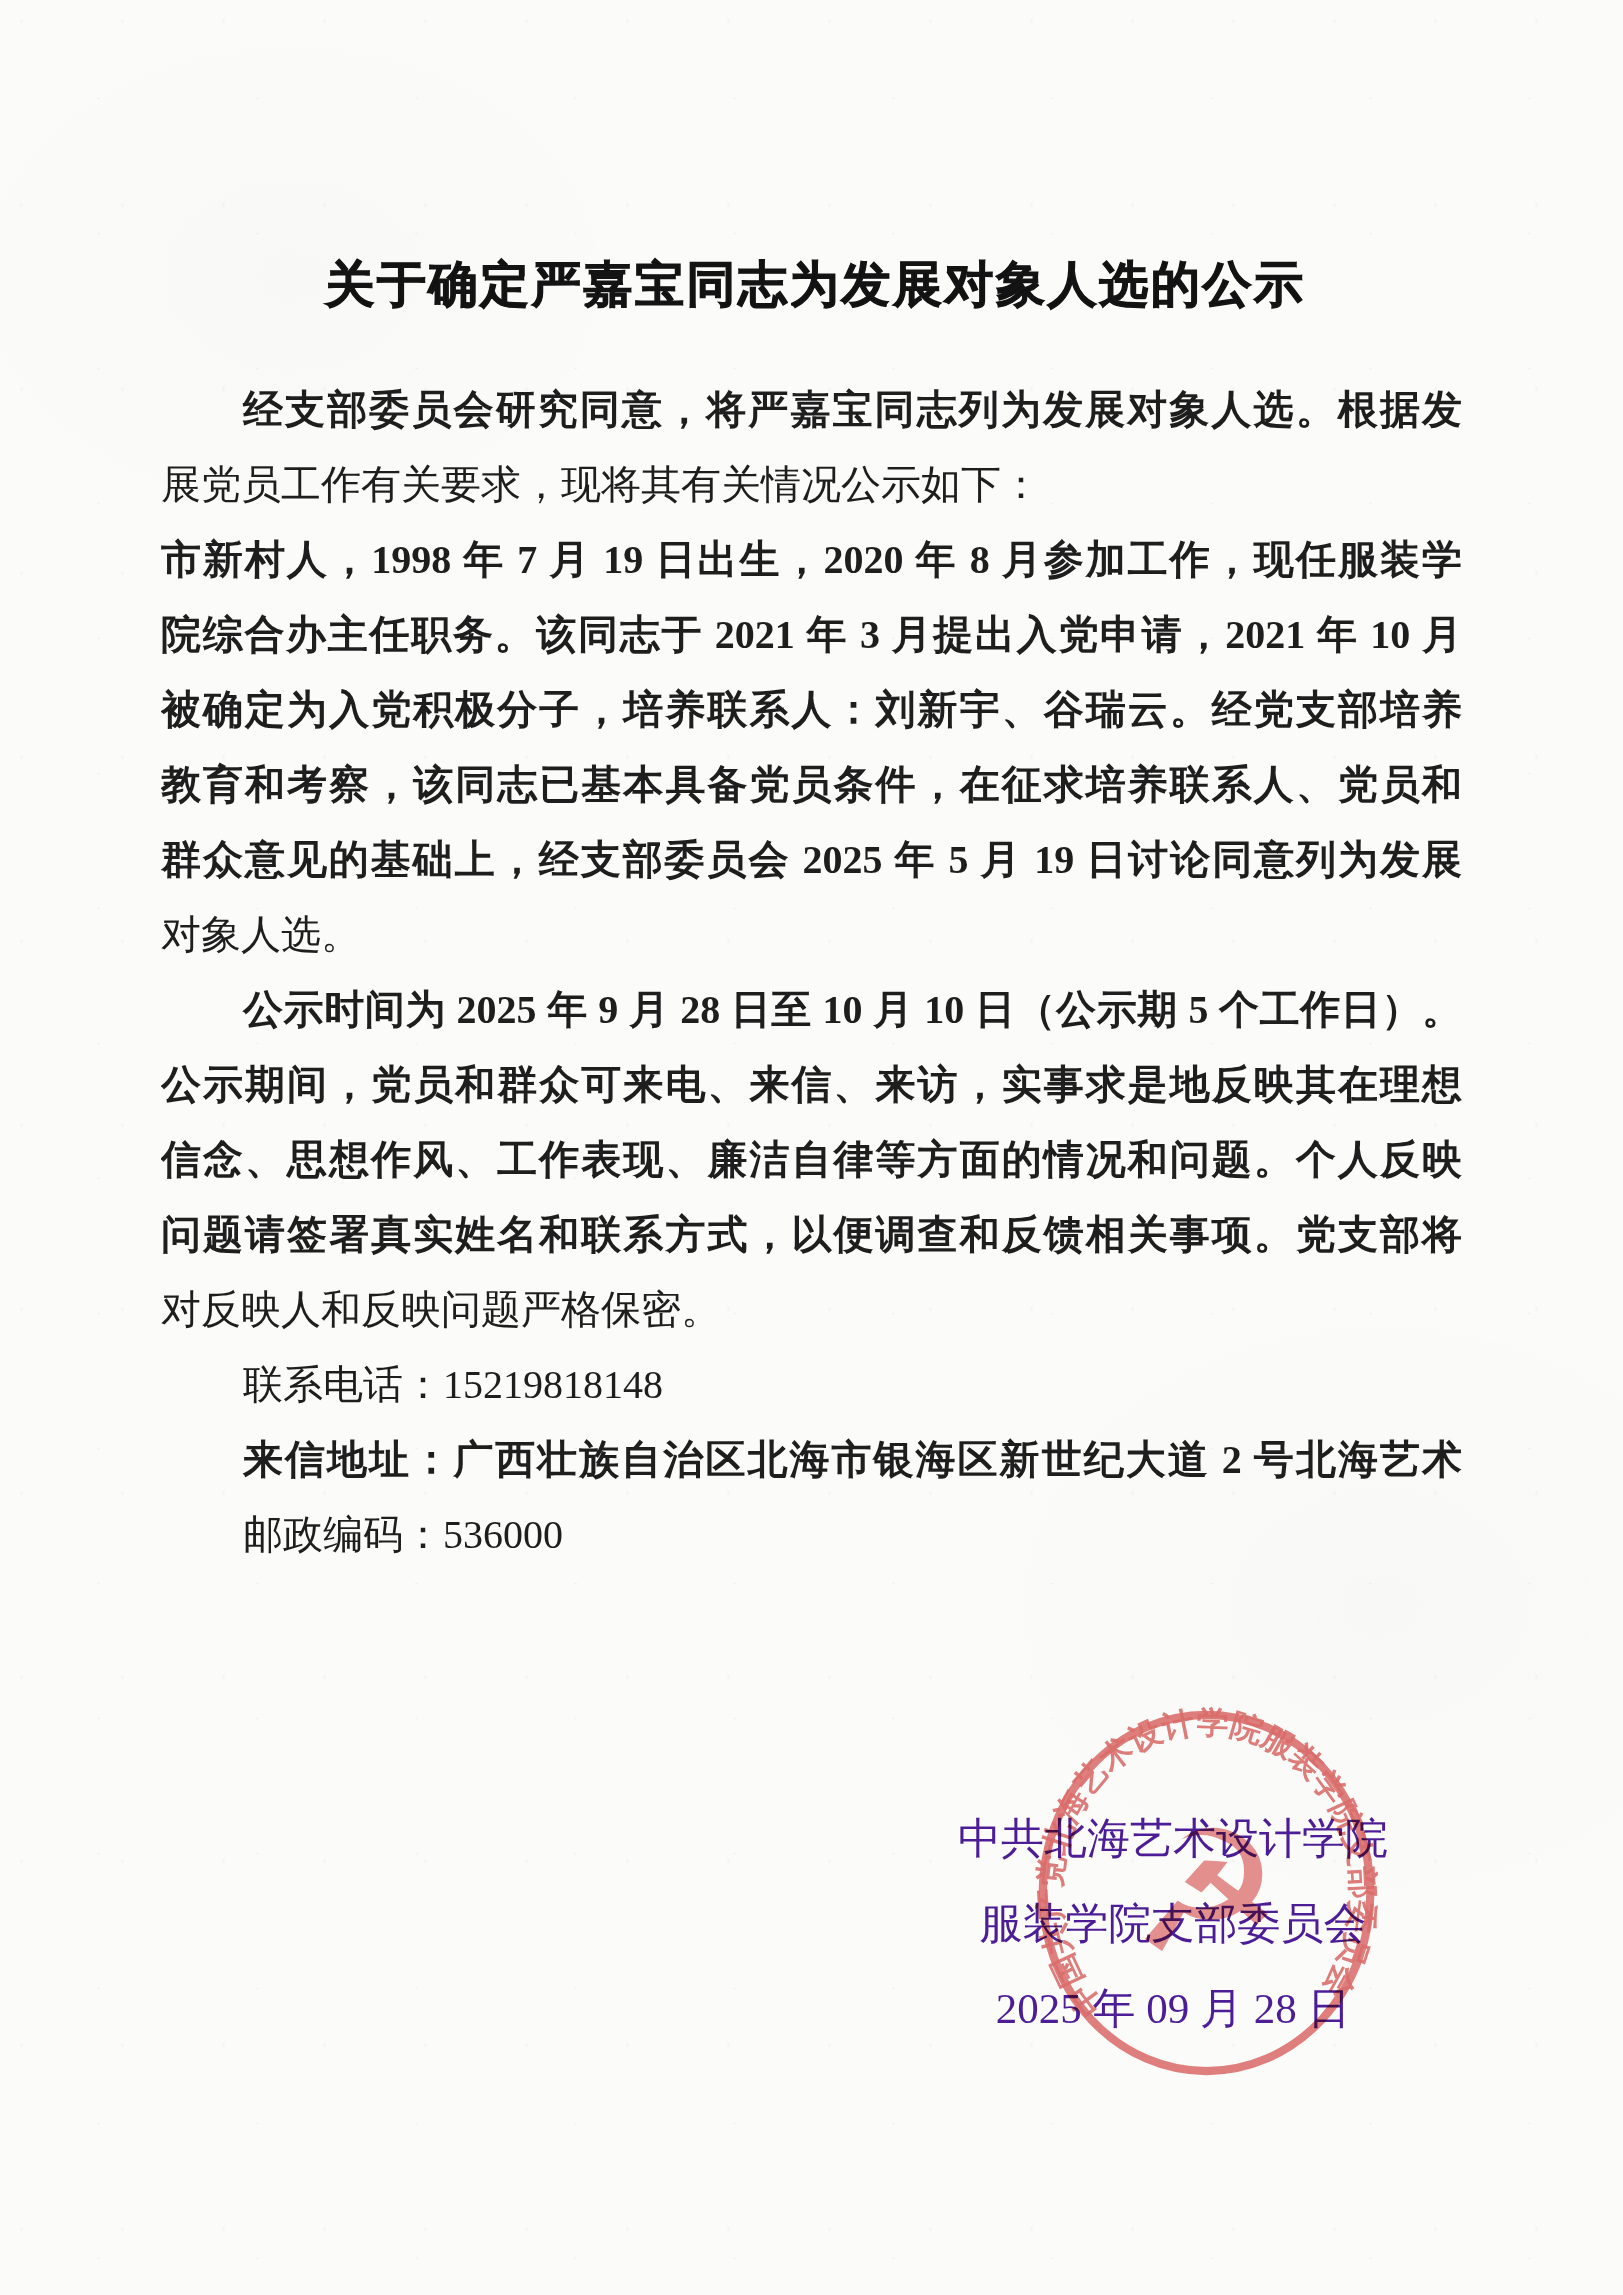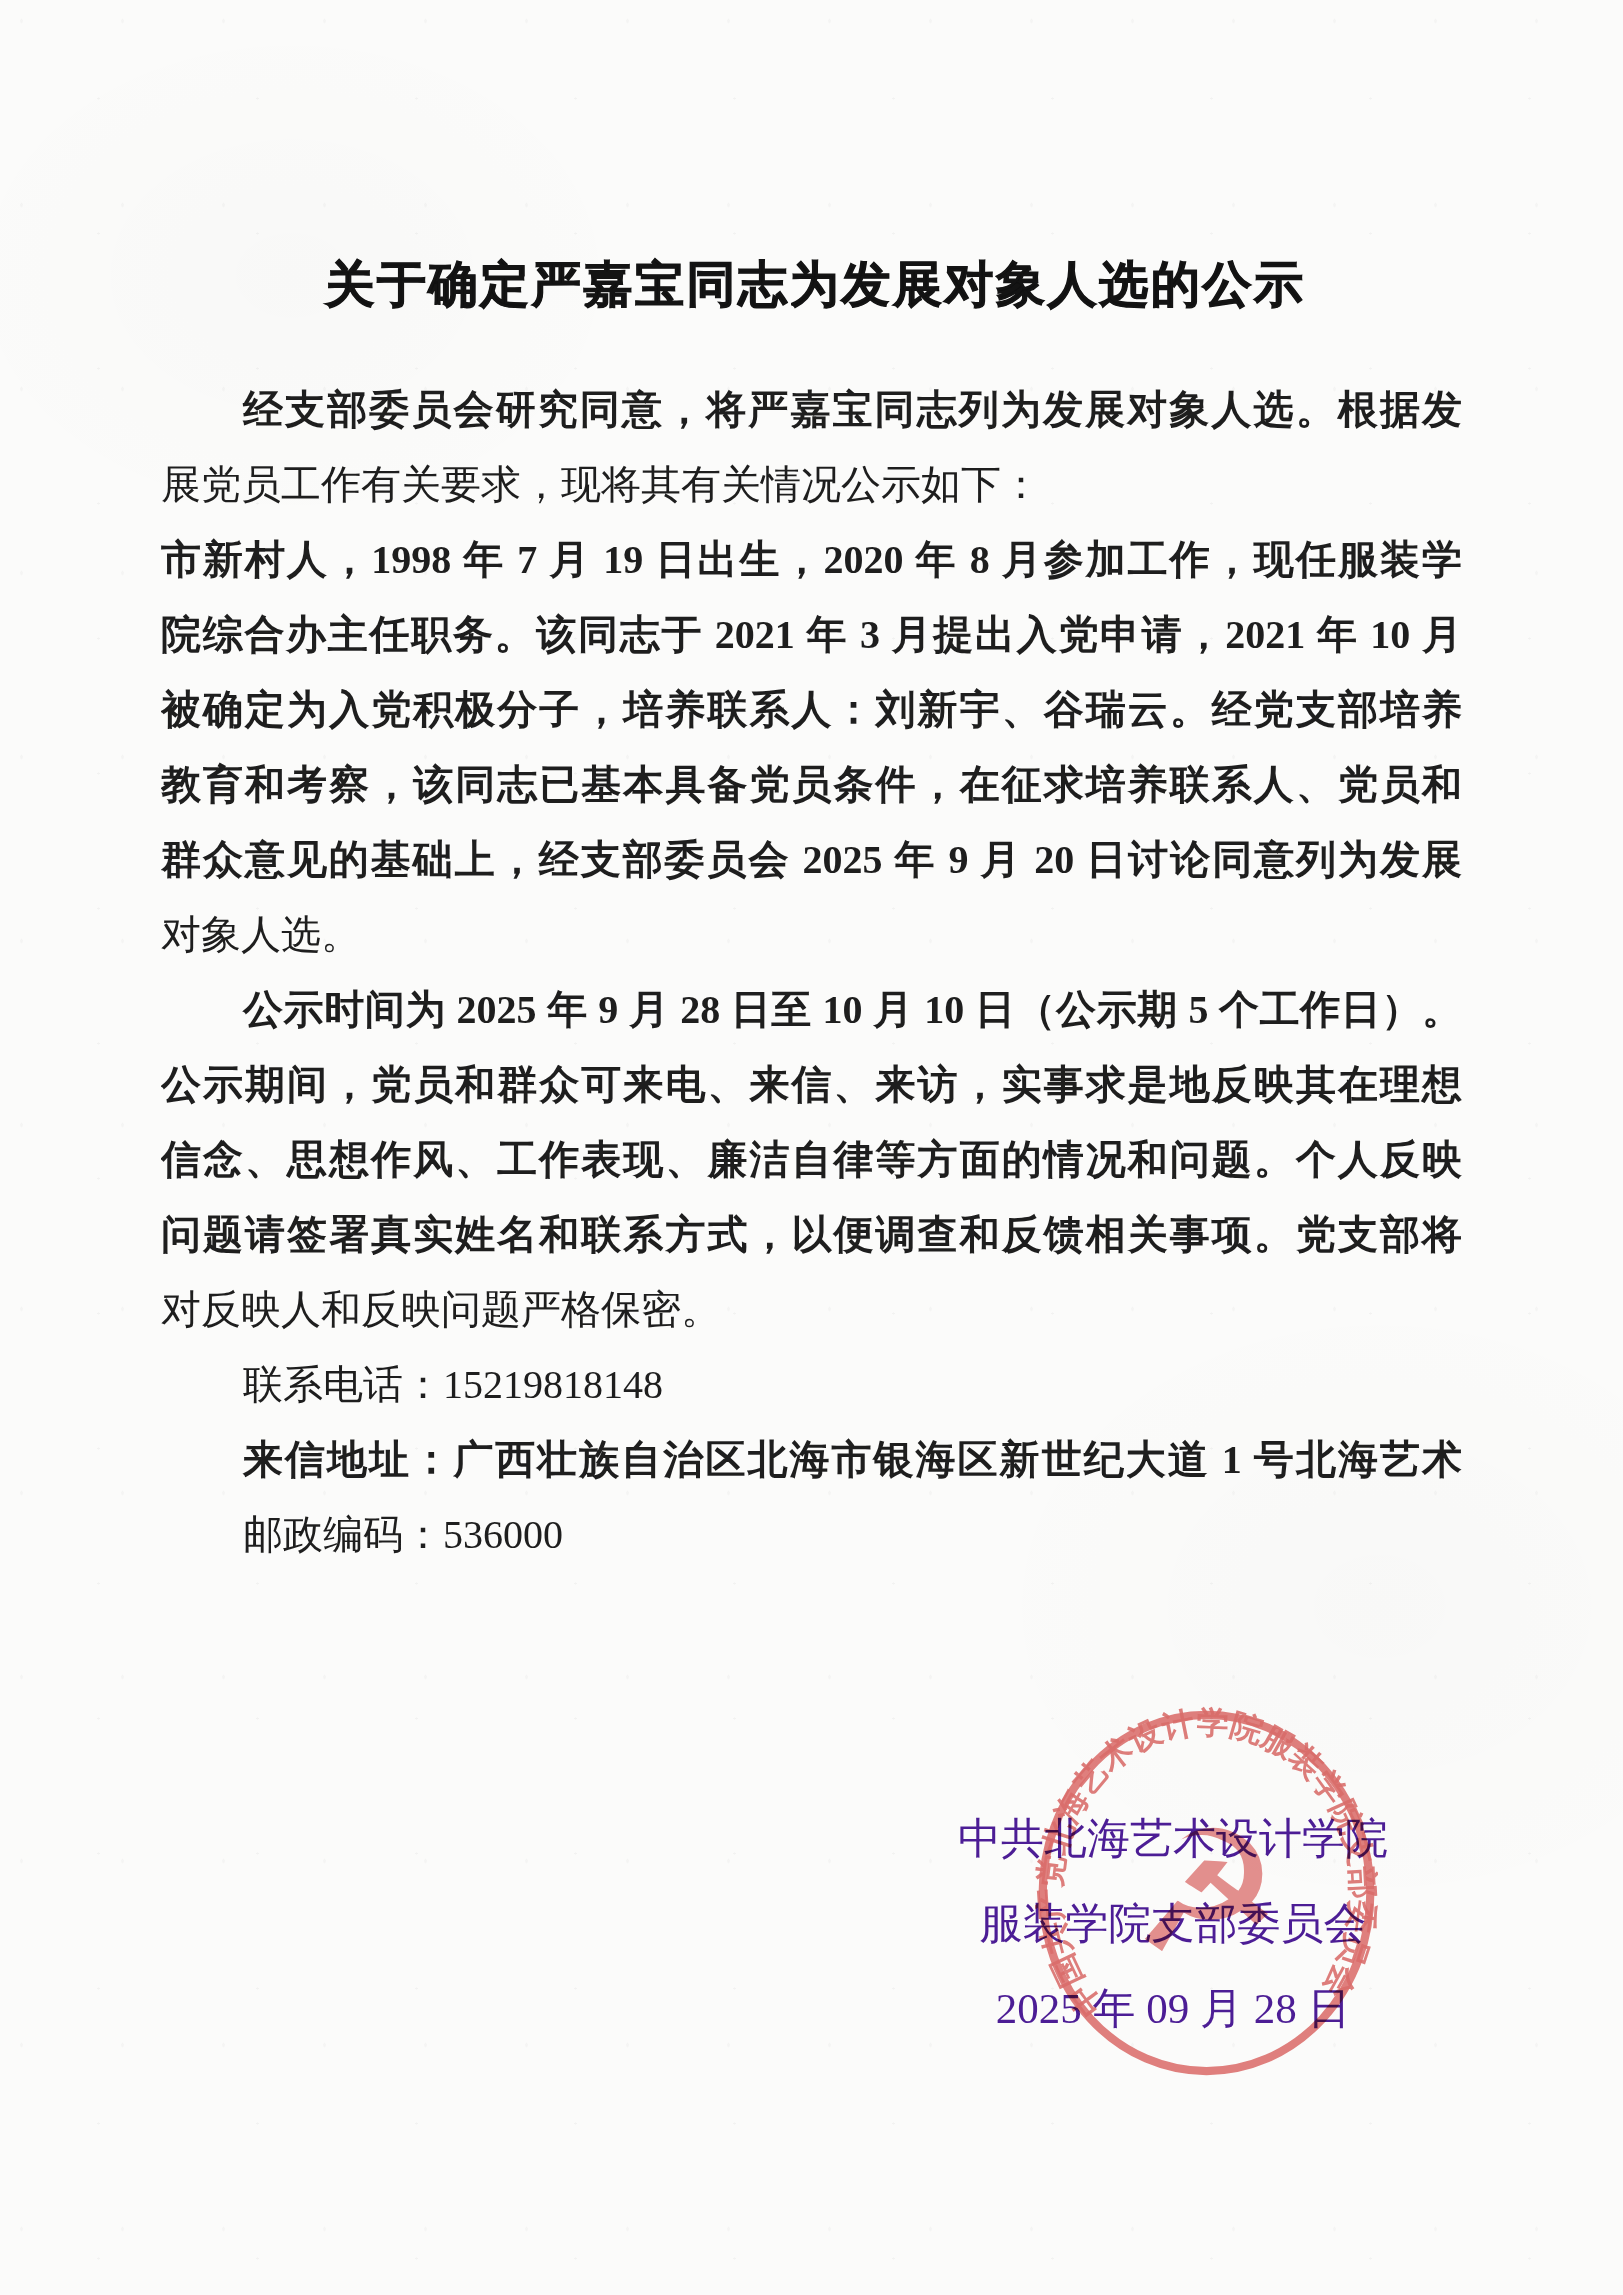--- a/index.html
+++ b/index.html
@@ -70,29 +70,29 @@
 
 <h1 class="doc-title">关于确定严嘉宝同志为发展对象人选的公示</h1>
 
 <div class="body-text" id="body-text">
     <div class="bline i j">经支部委员会研究同意，将严嘉宝同志列为发展对象人选。根据发</div>
     <div class="bline">展党员工作有关要求，现将其有关情况公示如下：</div>
     <div class="bline j">市新村人，1998 年 7 月 19 日出生，2020 年 8 月参加工作，现任服装学</div>
     <div class="bline j">院综合办主任职务。该同志于 2021 年 3 月提出入党申请，2021 年 10 月</div>
     <div class="bline j">被确定为入党积极分子，培养联系人：刘新宇、谷瑞云。经党支部培养</div>
     <div class="bline j">教育和考察，该同志已基本具备党员条件，在征求培养联系人、党员和</div>
-    <div class="bline j">群众意见的基础上，经支部委员会 2025 年 9 月 20 日讨论同意列为发展</div>
+    <div class="bline j">群众意见的基础上，经支部委员会 2025 年 5 月 19 日讨论同意列为发展</div>
     <div class="bline">对象人选。</div>
     <div class="bline i j">公示时间为 2025 年 9 月 28 日至 10 月 10 日（公示期 5 个工作日）。</div>
     <div class="bline j">公示期间，党员和群众可来电、来信、来访，实事求是地反映其在理想</div>
     <div class="bline j">信念、思想作风、工作表现、廉洁自律等方面的情况和问题。个人反映</div>
     <div class="bline j">问题请签署真实姓名和联系方式，以便调查和反馈相关事项。党支部将</div>
     <div class="bline">对反映人和反映问题严格保密。</div>
     <div class="bline i">联系电话：15219818148</div>
-    <div class="bline i j">来信地址：广西壮族自治区北海市银海区新世纪大道 1 号北海艺术</div>
+    <div class="bline i j">来信地址：广西壮族自治区北海市银海区新世纪大道 2 号北海艺术</div>
     <div class="bline i">邮政编码：536000</div>
   </div>
 
 <div class="signature">
   <div class="sig-line">中共北海艺术设计学院</div>
   <div class="sig-line">服装学院支部委员会</div>
   <div class="sig-line">2025 年 09 月 28 日</div>
 </div>
 
 <svg class="seal" viewBox="0 0 670 740" aria-hidden="true">

